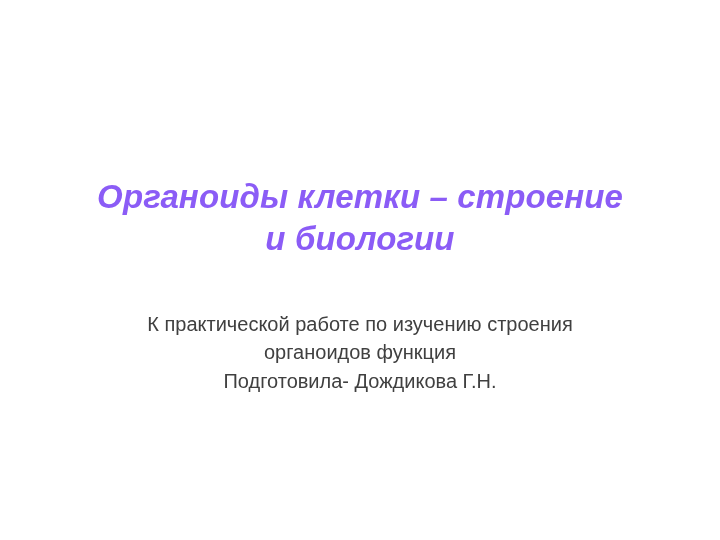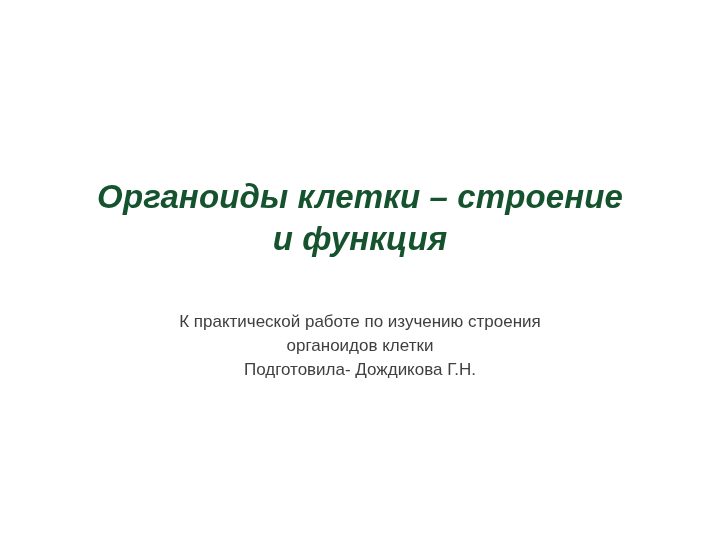--- a/index.html
+++ b/index.html
@@ -26,51 +26,51 @@
     top: 176px;
     width: 628px;
     text-align: center;
   }
   .slide-title {
     font-family: "Liberation Sans", sans-serif;
     font-style: italic;
     font-weight: bold;
     font-size: 33px;
     line-height: 1.28;
-    color: #14532d;
+    color: #8b5cf6;
     letter-spacing: 0.1px;
     margin: 0;
   }
   .subtitle-block {
     position: absolute;
     left: 76px;
     top: 310px;
     width: 568px;
     text-align: center;
   }
   .subtitle-line {
     font-family: "Liberation Sans", sans-serif;
-    font-size: 17px;
+    font-size: 20px;
     line-height: 1.42;
     color: #404040;
     margin: 0;
   }
   .subtitle-line.spaced {
     margin-top: 0;
   }
 </style>
 </head>
 <body>
 
 <div class="slide">
 
   <div class="title-block">
     <div class="slide-title">Органоиды клетки – строение</div>
-    <div class="slide-title">и функция</div>
+    <div class="slide-title">и биологии</div>
   </div>
 
   <div class="subtitle-block">
     <div class="subtitle-line">К практической  работе по изучению строения</div>
-    <div class="subtitle-line">органоидов клетки</div>
+    <div class="subtitle-line">органоидов функция</div>
     <div class="subtitle-line spaced">Подготовила- Дождикова Г.Н.</div>
   </div>
 
 </div>
 
 </body></html>

